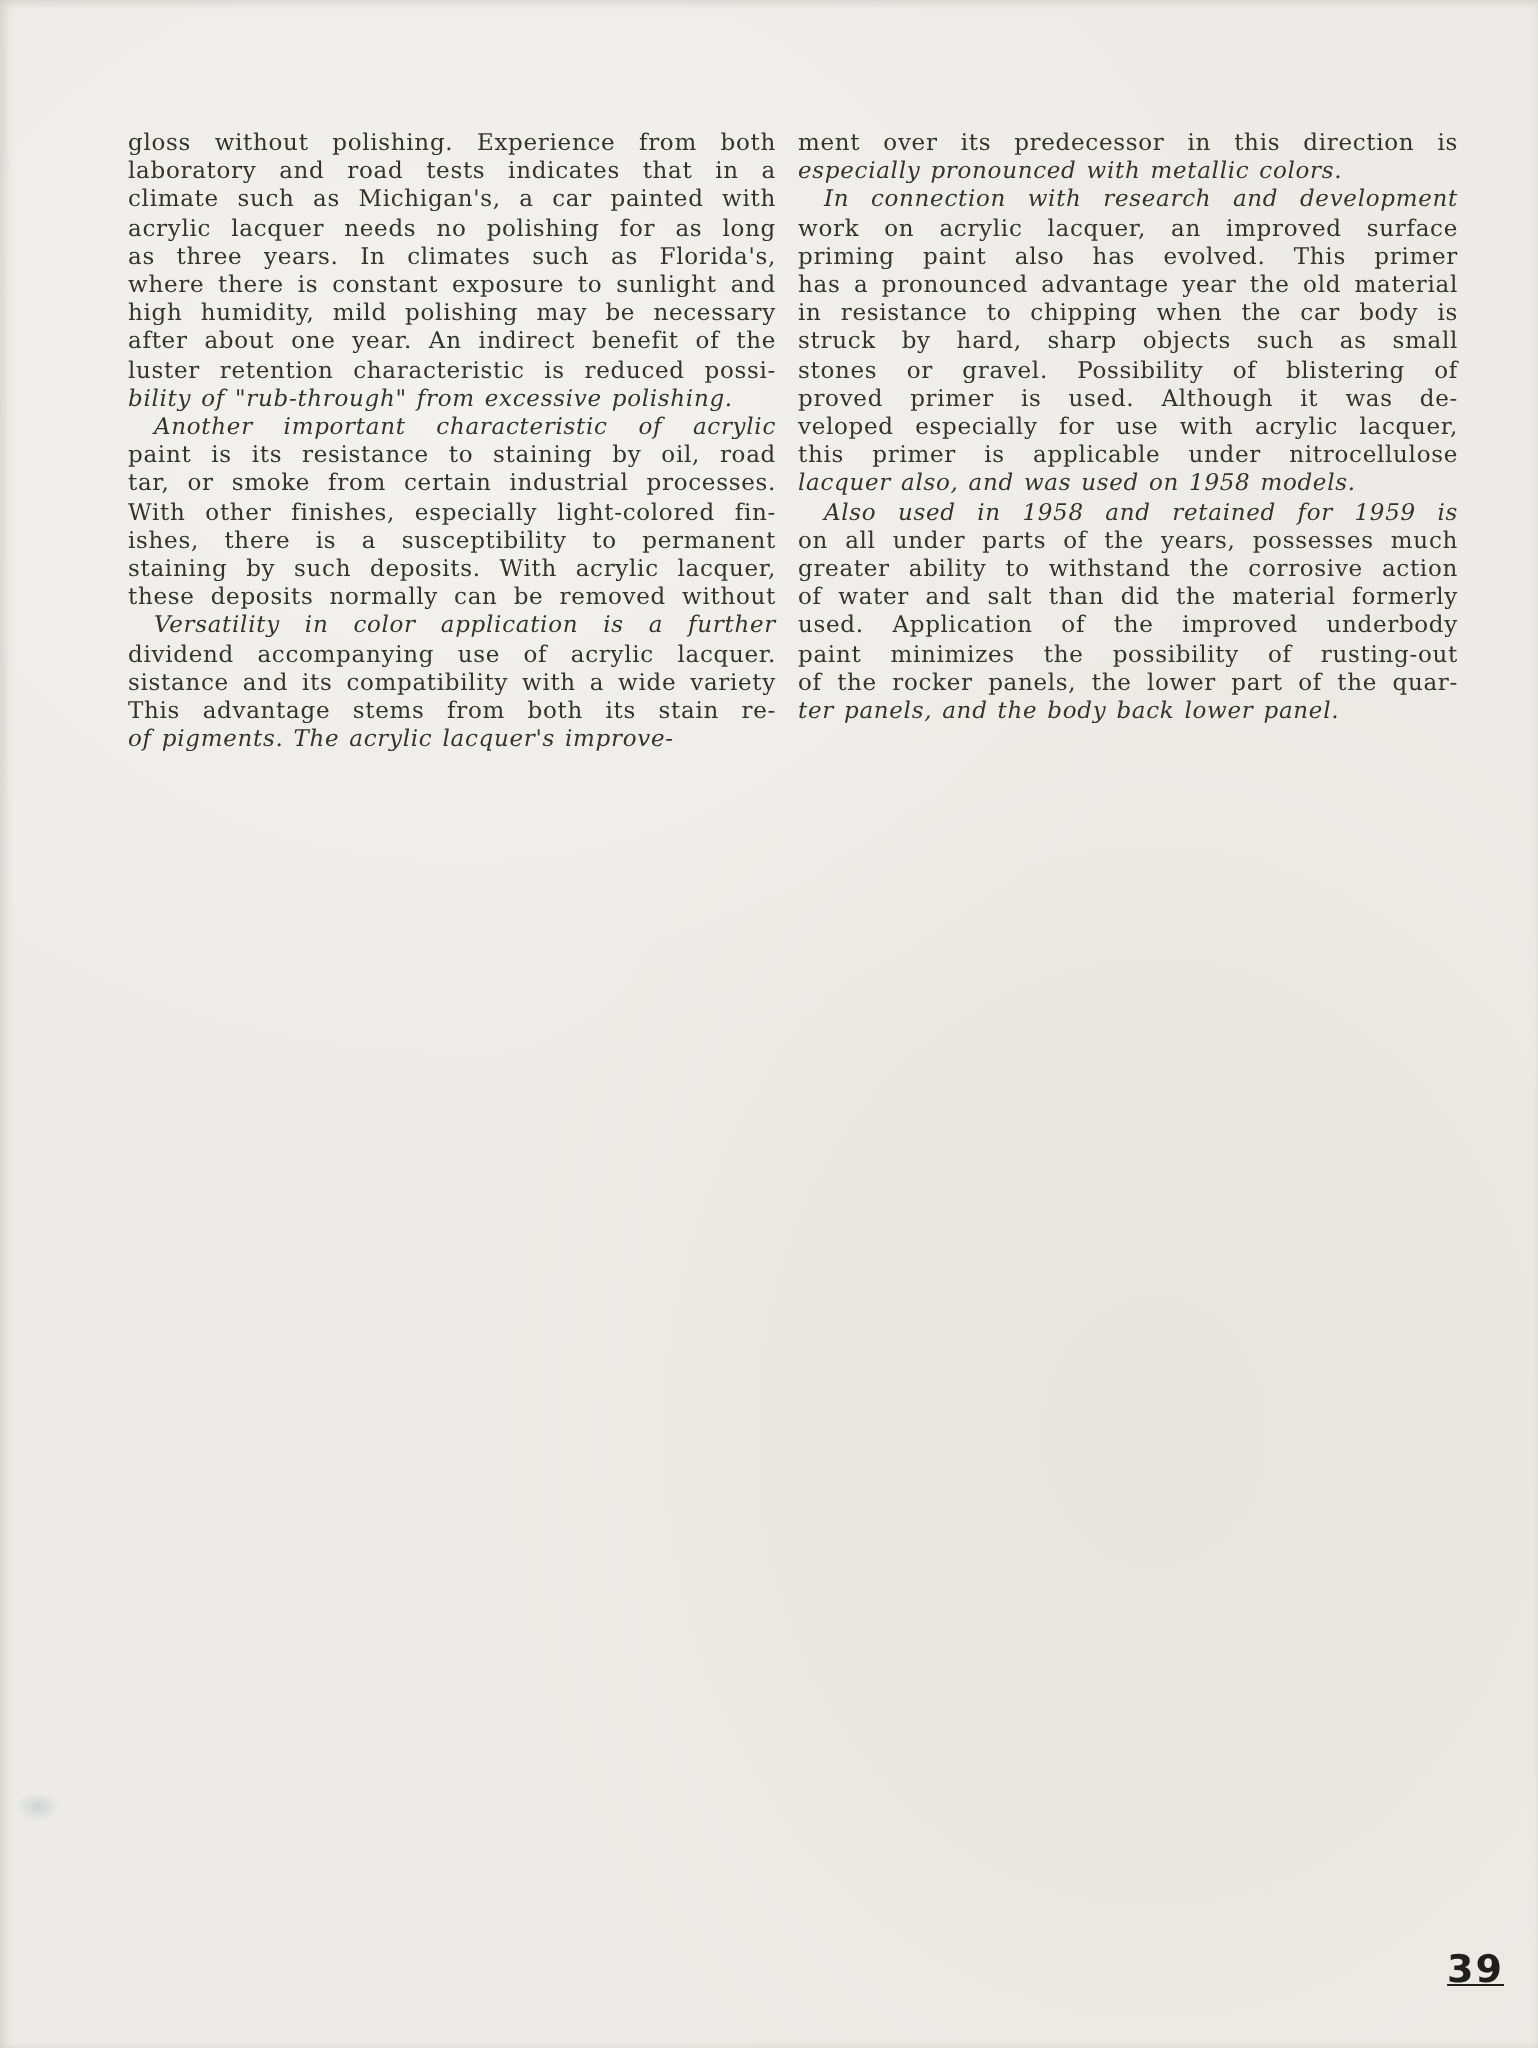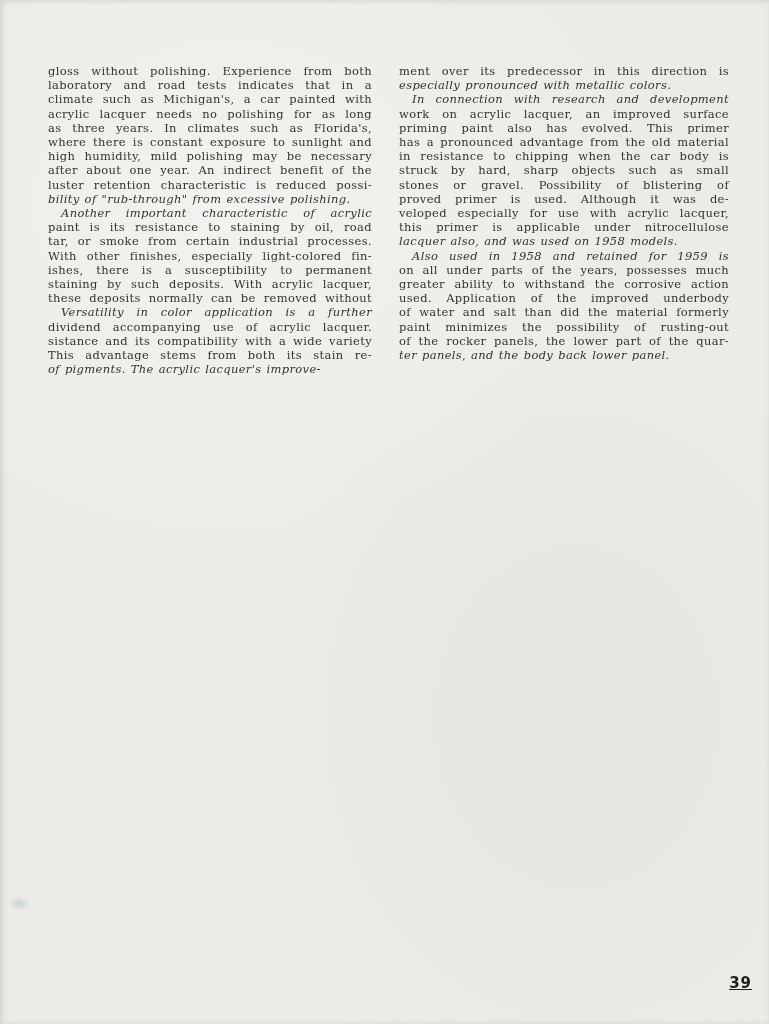--- a/index.html
+++ b/index.html
@@ -22,42 +22,42 @@
     color: #35332e;
   }
   .column {
     position: absolute;
     top: 64px;
     font-size: 11.5px;
     line-height: 14.2px;
     letter-spacing: 0.35px;
     word-spacing: 1px;
   }
-  .column-left  { left: 48px;  width: 324px; }
+  .column-left  { left: 64px;  width: 324px; }
   .column-right { left: 399px; width: 330px; }
   .line {
     text-align: justify;
     text-align-last: justify;
     white-space: normal;
   }
   .line.last {
     text-align-last: left;
     font-style: italic;
   }
   .line.indent {
     text-indent: 13px;
     font-style: italic;
   }
   .page-number {
     position: absolute;
     top: 974px;
     right: 17px;
     font-family: "DejaVu Sans", "Liberation Sans", sans-serif;
     font-weight: bold;
-    font-size: 15px;
+    font-size: 19px;
     letter-spacing: 1px;
     color: #201f1c;
     text-decoration: underline;
   }
   .smudge {
     position: absolute;
     left: 8px;
     top: 896px;
     width: 22px;
     height: 15px;
@@ -92,32 +92,32 @@
       <div class="line">sistance and its compatibility with a wide variety</div>
       <div class="line">This advantage stems from both its stain re-</div>
       <div class="line last">of pigments.  The acrylic lacquer's improve-</div>
     </div>
   <div class="column column-right">
       <div class="line">ment over its predecessor in this direction is</div>
       <div class="line last">especially pronounced with metallic colors.</div>
       <div class="line indent">In connection with research and development</div>
       <div class="line">work on acrylic lacquer, an improved surface</div>
       <div class="line">priming paint also has evolved.  This primer</div>
-      <div class="line">has a pronounced advantage from the old material</div>
+      <div class="line">has a pronounced advantage year the old material</div>
       <div class="line">in resistance to chipping when the car body is</div>
       <div class="line">struck by hard, sharp objects such as small</div>
       <div class="line">stones or gravel.  Possibility of blistering of</div>
       <div class="line">proved primer is used.  Although it was de-</div>
       <div class="line">veloped especially for use with acrylic lacquer,</div>
       <div class="line">this primer is applicable under nitrocellulose</div>
       <div class="line last">lacquer also, and was used on 1958 models.</div>
       <div class="line indent">Also used in 1958 and retained for 1959 is</div>
       <div class="line">on all under parts of the years, possesses much</div>
       <div class="line">greater ability to withstand the corrosive action</div>
+      <div class="line">of water and salt than did the material formerly</div>
       <div class="line">used.  Application of the improved underbody</div>
-      <div class="line">of water and salt than did the material formerly</div>
       <div class="line">paint minimizes the possibility of rusting-out</div>
       <div class="line">of the rocker panels, the lower part of the quar-</div>
       <div class="line last">ter panels, and the body back lower panel.</div>
     </div>
   <div class="smudge"></div>
   <div class="page-number">39</div>
 </div>
 
 </body></html>

